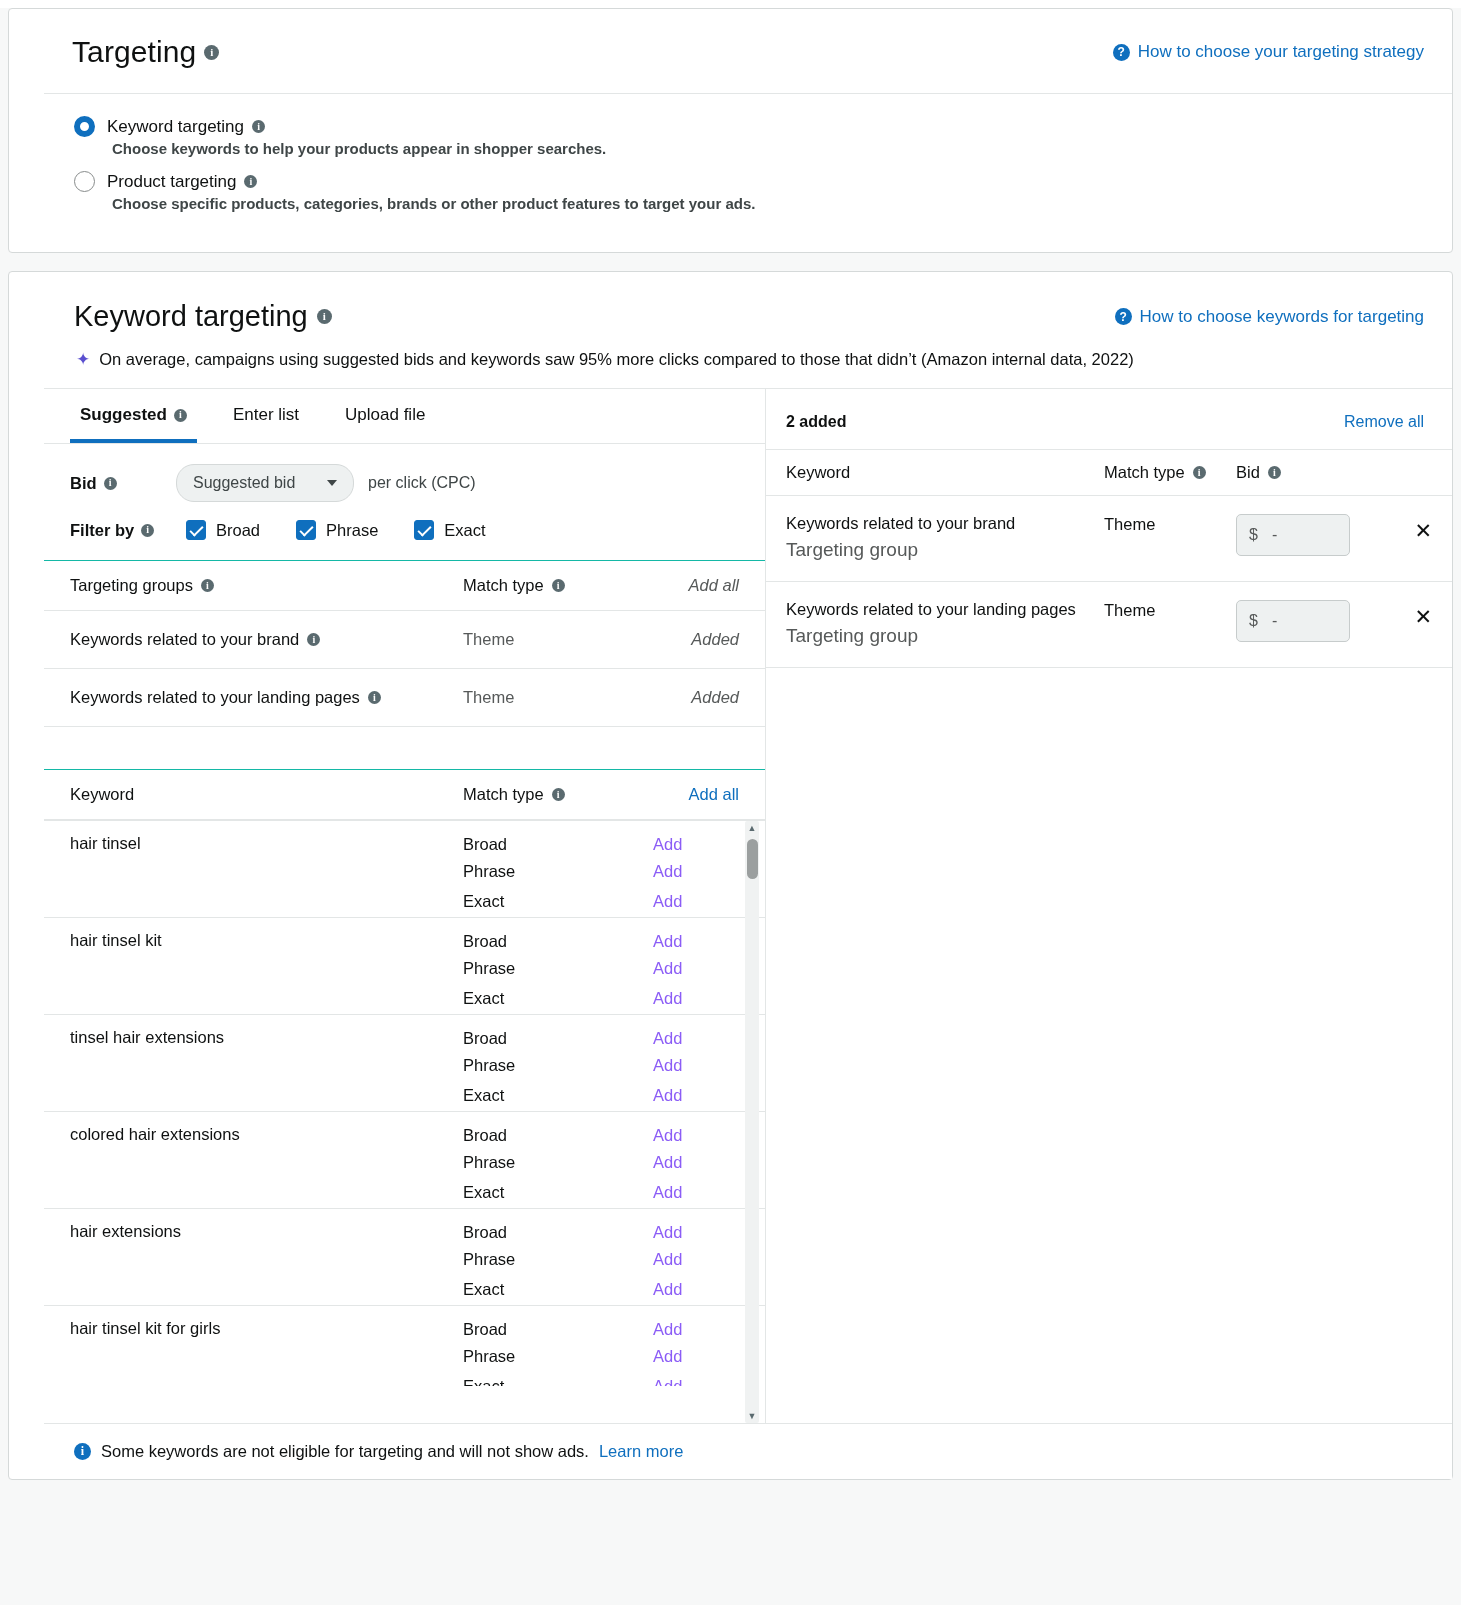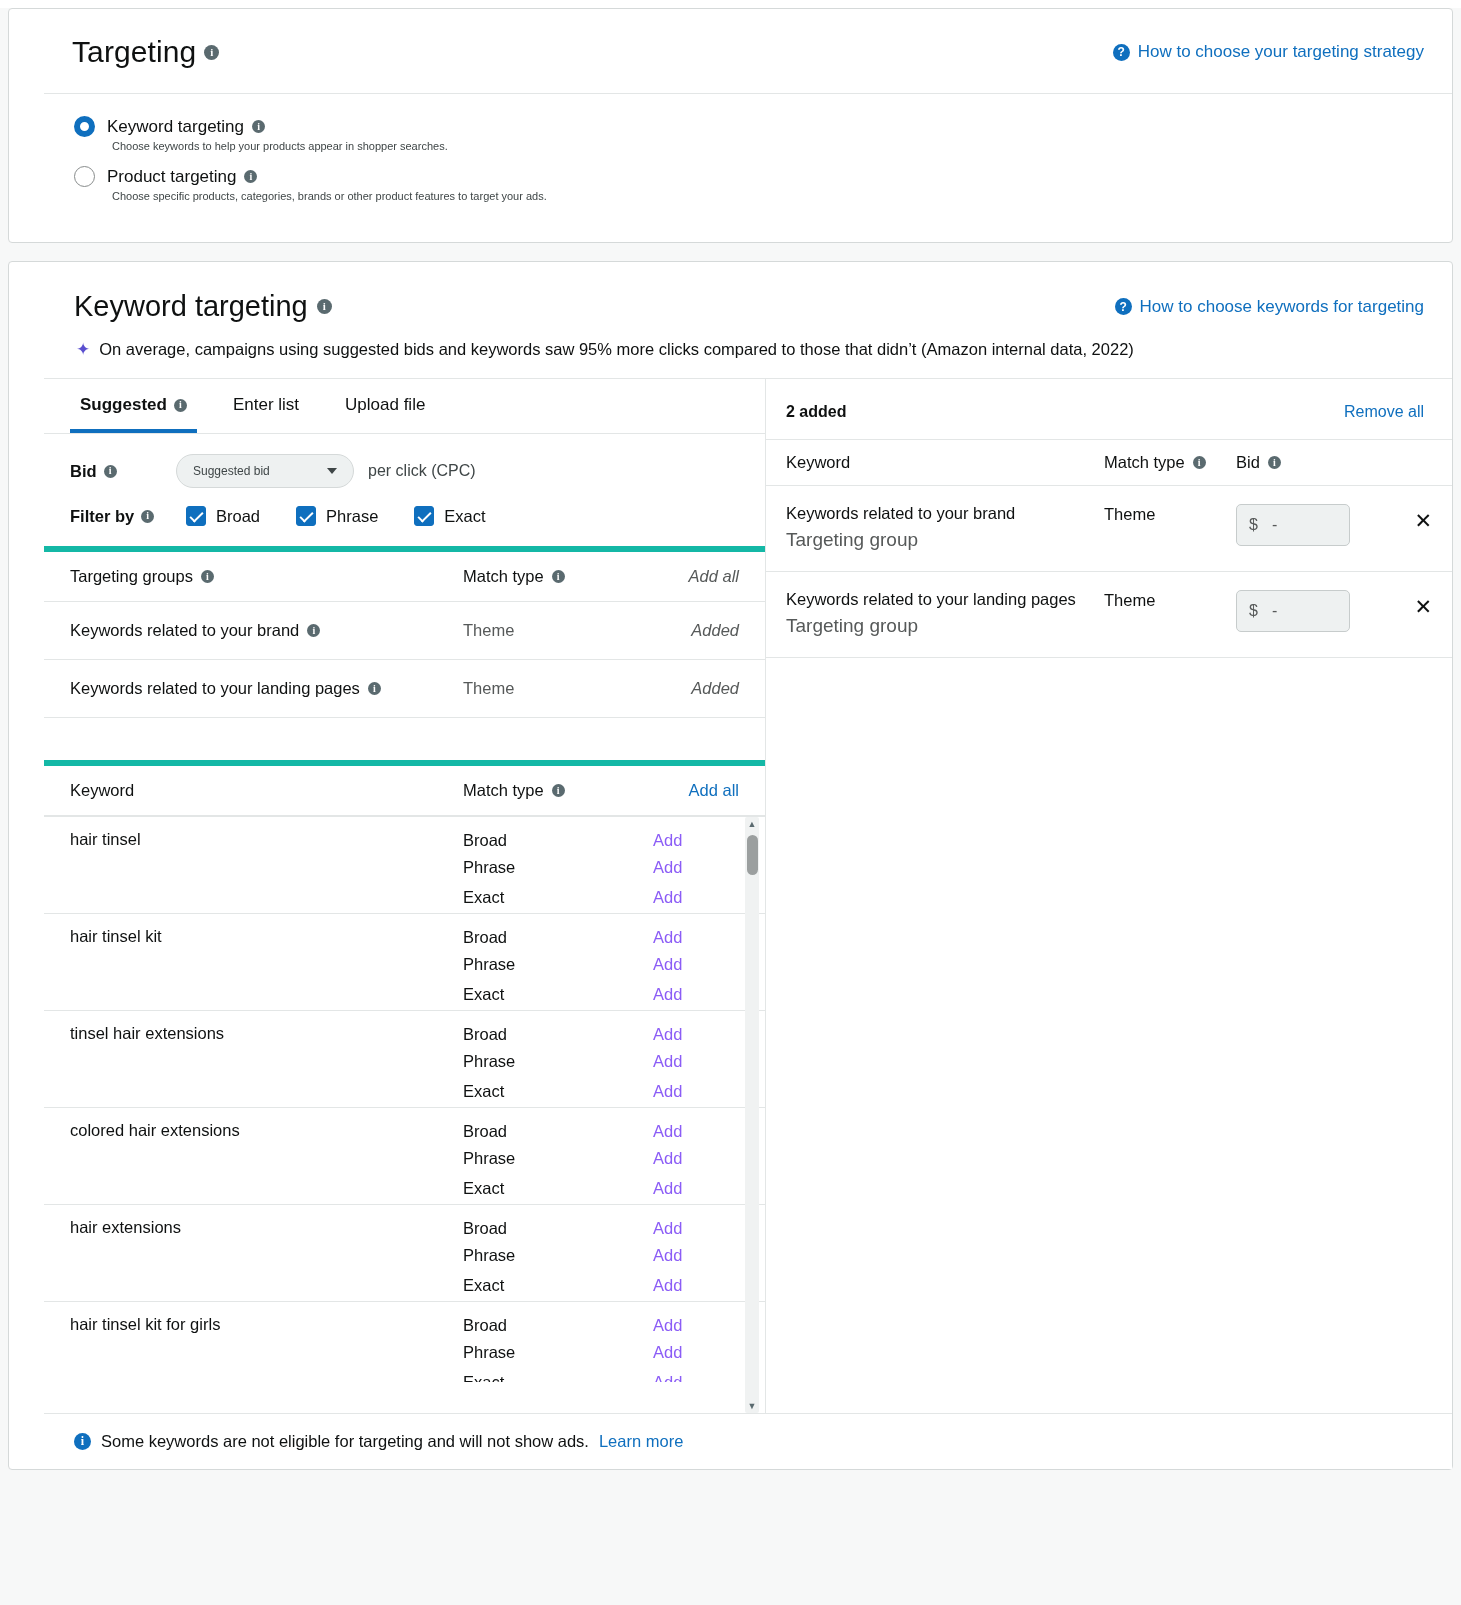--- a/index.html
+++ b/index.html
@@ -75,21 +75,21 @@
     color: #fff;
     font-size: 12px;
     font-weight: bold;
     line-height: 1;
     flex: none;
   }
 
   .radio-section { padding: 22px 28px 26px 30px; }
   .radio-row { display: flex; align-items: center; gap: 12px; }
   .radio-row + .radio-desc { margin: 3px 0 14px 38px; }
-  .radio-desc { color: #3f4647; font-size: 11px; }
+  .radio-desc { color: #3f4647; font-size: 15px; font-weight: bold; }
   .radio {
     width: 21px; height: 21px;
     border-radius: 50%;
     border: 1.5px solid #888c8c;
     background: #fff;
     display: inline-block;
     position: relative;
     flex: none;
   }
   .radio.checked {
@@ -167,21 +167,21 @@
     align-items: center;
     gap: 7px;
     width: 92px;
     flex: none;
   }
   .dropdown {
     background: #eef1f1;
     border: 1px solid #d5d9d9;
     border-radius: 18px;
     padding: 9px 16px;
-    font-size: 12px;
+    font-size: 16px;
     color: #3f4647;
     display: flex;
     align-items: center;
     gap: 14px;
     cursor: pointer;
     min-width: 178px;
     justify-content: space-between;
   }
   .chev {
     width: 0; height: 0;
@@ -215,21 +215,21 @@
     width: 5px; height: 11px;
     border: solid #fff;
     border-width: 0 2.5px 2.5px 0;
     transform: rotate(45deg);
   }
 
   
   .tg-head, .kw-col-head {
     display: flex;
     align-items: center;
-    border-top: 6px solid #14b8a6;
+    border-top: 1px solid #14b8a6;
     border-bottom: 1px solid #e3e6e6;
     background: #fff;
     padding: 15px 26px;
     font-size: 16.5px;
   }
   .col-a { flex: 1; display: flex; align-items: center; gap: 8px; }
   .col-b { width: 190px; display: flex; align-items: center; gap: 8px; }
   .col-c { width: 86px; text-align: right; }
   .muted-italic { color: #565959; font-style: italic; }
   .link { color: #0f6fbe; cursor: pointer; }

